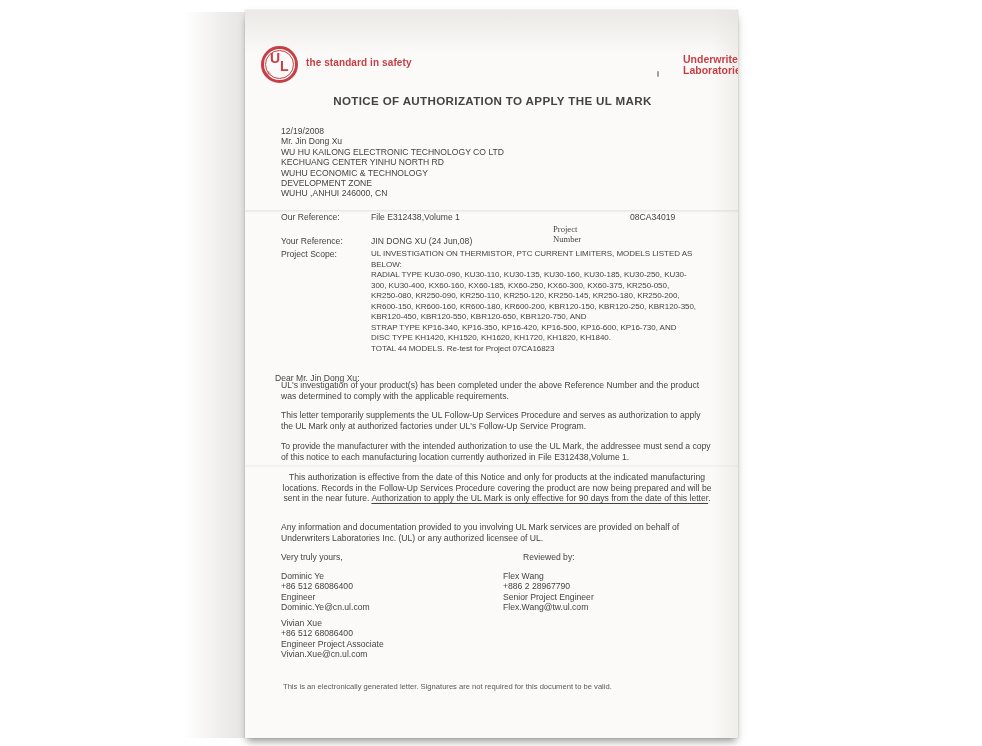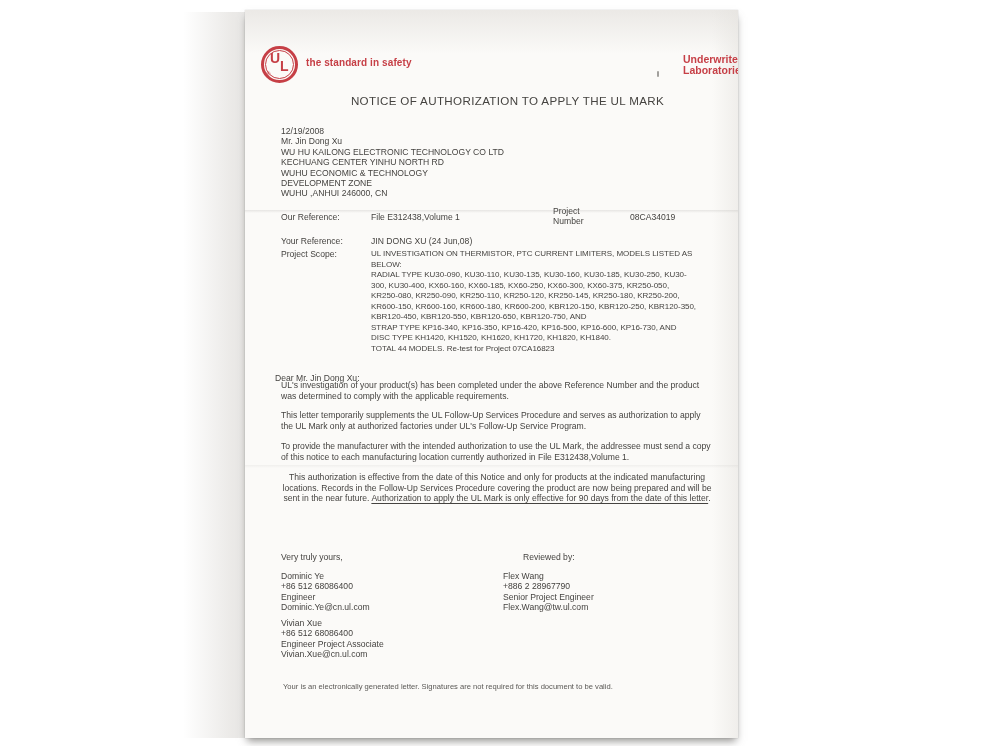--- a/index.html
+++ b/index.html
@@ -42,27 +42,27 @@
   .logo::before{content:"";position:absolute;inset:1px;border:1px solid var(--brand-red);border-radius:50%;}
   .logo .u{position:absolute;left:6px;top:1px;font-size:14px;font-weight:bold;color:var(--brand-red);}
   .logo .l{position:absolute;left:16px;top:9px;font-size:14px;font-weight:bold;color:var(--brand-red);}
   .logo .reg{position:absolute;left:2px;top:22px;font-size:6px;color:var(--brand-red);}
 
   .tagline{position:absolute;left:61px;top:47px;font-size:10px;font-weight:bold;
     color:var(--brand-red);letter-spacing:.1px;white-space:nowrap;}
   .brand{position:absolute;left:438px;top:44px;font-size:10.5px;font-weight:bold;
     line-height:11px;color:var(--brand-red);white-space:nowrap;}
 
-  .title{position:absolute;left:16px;width:100%;top:84px;text-align:center;
-    font-size:11.6px;letter-spacing:.35px;color:var(--ink);}
+  .title{position:absolute;left:1px;width:100%;top:84px;text-align:center;
+    font-size:11.6px;letter-spacing:.35px;color:var(--ink);font-weight:bold;}
 
   .t{position:absolute;font-size:8.6px;line-height:10.4px;color:var(--ink);}
   .addr{left:36px;top:116px;}
   .lbl-our{left:36px;top:202px;} .val-our{left:126px;top:202px;}
-  .lbl-proj{left:308px;top:196px;line-height:10px;} .val-proj{left:385px;top:202px;}
+  .lbl-proj{left:308px;top:214px;line-height:10px;font-family:Liberation Serif, serif;} .val-proj{left:385px;top:202px;}
   .lbl-your{left:36px;top:226px;} .val-your{left:126px;top:226px;}
   .lbl-scope{left:36px;top:239px;}
   .scope{left:126px;top:239px;font-size:8px;line-height:10.5px;letter-spacing:-.04px;width:352px;}
   .sal{left:30px;top:351px;margin-top:12px;}
   .para{left:36px;width:432px;line-height:10.5px;}
   .p1{top:370px;} .p2{top:400px;} .p3{top:431px;} .p4{top:462px;text-align:center;} .p5{top:512px;}
   .ul-seg{text-decoration:underline;text-underline-offset:1.5px;}
   .closing{left:36px;top:542px;}
   .reviewed{left:258px;top:542px;margin-left:20px;}
   .sig{line-height:10.3px;}
@@ -126,20 +126,21 @@
     <div>STRAP TYPE KP16-340, KP16-350, KP16-420, KP16-500, KP16-600, KP16-730, AND</div>
     <div>DISC TYPE KH1420, KH1520, KH1620, KH1720, KH1820, KH1840.</div>
     <div>TOTAL 44 MODELS. Re-test for Project 07CA16823</div>
   </div>
 
   <div class="t sal">Dear Mr. Jin Dong Xu:</div>
   <div class="t para p1">UL's investigation of your product(s) has been completed under the above Reference Number and the product was determined to comply with the applicable requirements.</div>
   <div class="t para p2">This letter temporarily supplements the UL Follow-Up Services Procedure and serves as authorization to apply the UL Mark only at authorized factories under UL's Follow-Up Service Program.</div>
   <div class="t para p3">To provide the manufacturer with the intended authorization to use the UL Mark, the addressee must send a copy of this notice to each manufacturing location currently authorized in File E312438,Volume 1.</div>
   <div class="t para p4"><span>This authorization is effective from the date of this Notice and only for products at the indicated manufacturing locations.  Records in the Follow-Up Services Procedure covering the product are now being prepared and will be sent in the near future. </span><span class="ul-seg">Authorization to apply the UL Mark is only effective for 90 days from the date of this letter</span><span>.</span></div>
+  <div class="t para p5">Any information and documentation provided to you involving UL Mark services are provided on behalf of Underwriters Laboratories Inc. (UL) or any authorized licensee of UL.</div>
 
   <div class="t closing">Very truly yours,</div>
   <div class="t reviewed">Reviewed by:</div>
 
   <div class="t sig sig-1">
     <div>Dominic Ye</div>
     <div>+86 512 68086400</div>
     <div>Engineer</div>
     <div>Dominic.Ye@cn.ul.com</div>
   </div>
@@ -149,14 +150,14 @@
     <div>Senior Project Engineer</div>
     <div>Flex.Wang@tw.ul.com</div>
   </div>
   <div class="t sig sig-2">
     <div>Vivian Xue</div>
     <div>+86 512 68086400</div>
     <div>Engineer Project Associate</div>
     <div>Vivian.Xue@cn.ul.com</div>
   </div>
 
-  <div class="t footer">Your is an electronically generated letter. Signatures are not required for this document to be valid.</div>
+  <div class="t footer">This is an electronically generated letter. Signatures are not required for this document to be valid.</div>
 </div>
 
 </body></html>

